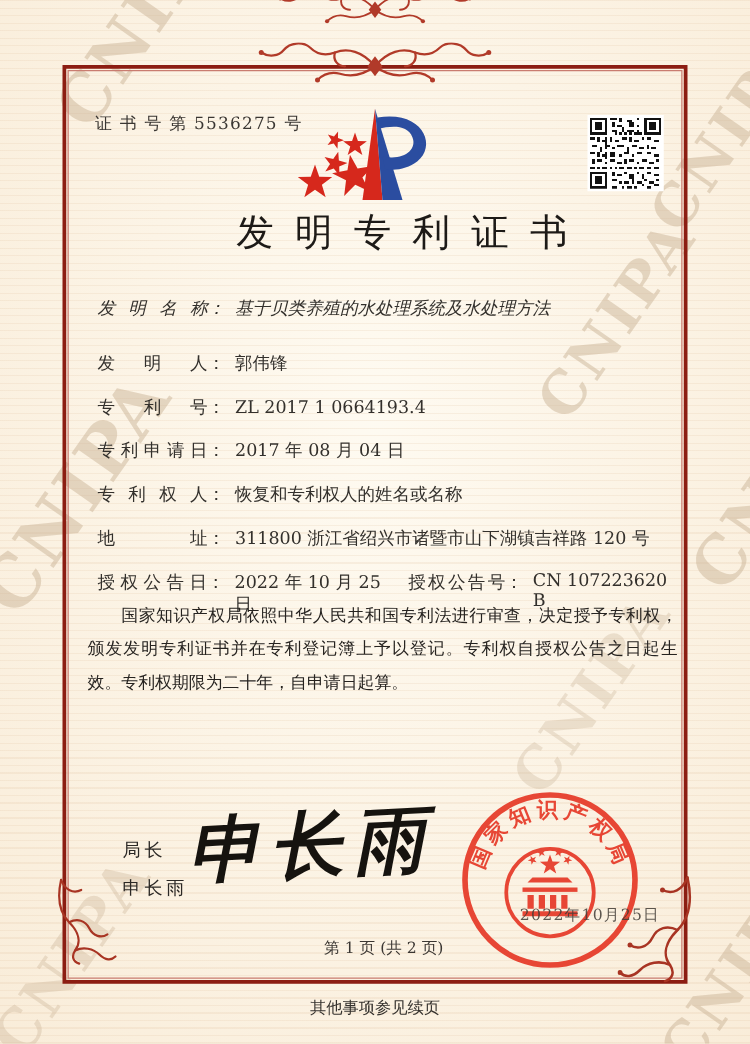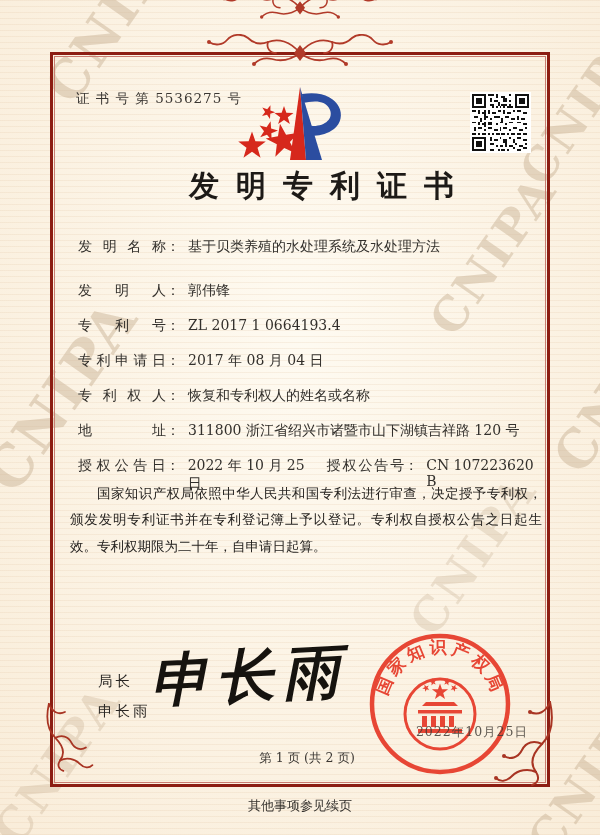--- a/index.html
+++ b/index.html
@@ -30,28 +30,28 @@
     border:1px solid #c97c70; }
 
   .content { position:absolute; inset:0; z-index:3;border-radius:30px; }
 
   .cert-no { position:absolute; left:76px; top:90px; font-size:13.5px; letter-spacing:1px; color:#3a3632; }
   .logo    { position:absolute; left:238px; top:84px; }
   .qr      { position:absolute; left:470px; top:92px; background:#fff; padding:2px; }
 
   .title {
     position:absolute; left:0; right:0; top:166px; text-align:center;
-    font-size:30px; font-weight:bold; letter-spacing:17px; text-indent:17px;
+    font-size:30px; font-weight:normal; letter-spacing:17px; text-indent:17px;
     color:#1d1a17;
     padding-left:43px;
   }
 
   .fields { position:absolute; left:78px; right:52px; top:238px; font-size:14px; color:#33302c; }
   .frow { display:flex; align-items:baseline; height:35px; }
-  .frow.tall { height:44px; }
+  .frow.tall { height:44px;font-style:italic; }
   .flabel { display:inline-block; width:88px; text-align:justify; text-align-last:justify; white-space:nowrap; }
   .fcolon { margin-right:8px; }
   .pair { display:flex; align-items:flex-start; }
   .pair2 { margin-left:4px; }
   .pair2 .flabel { width:78px; }
 
   .body-text {
     position:absolute; left:70px; right:58px; top:480px;
     font-size:13.5px; line-height:1.95; text-align:justify; color:#262320;
   }

